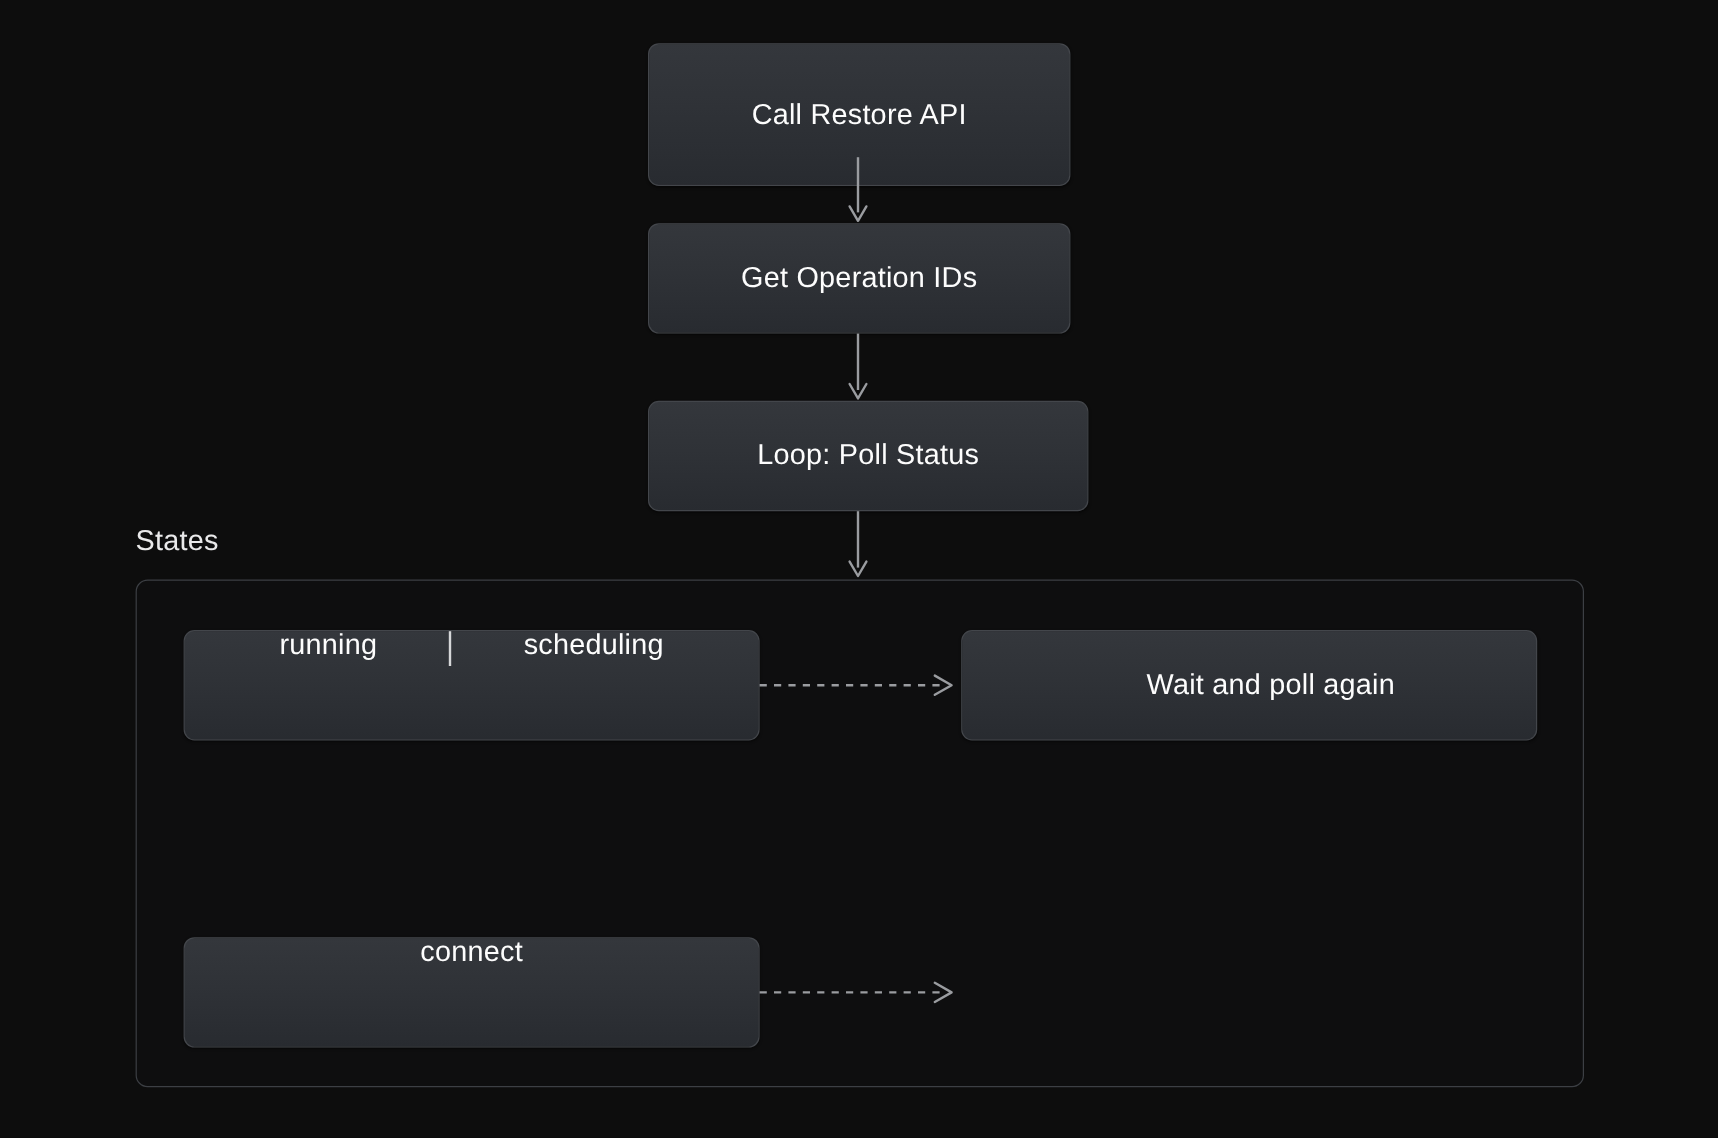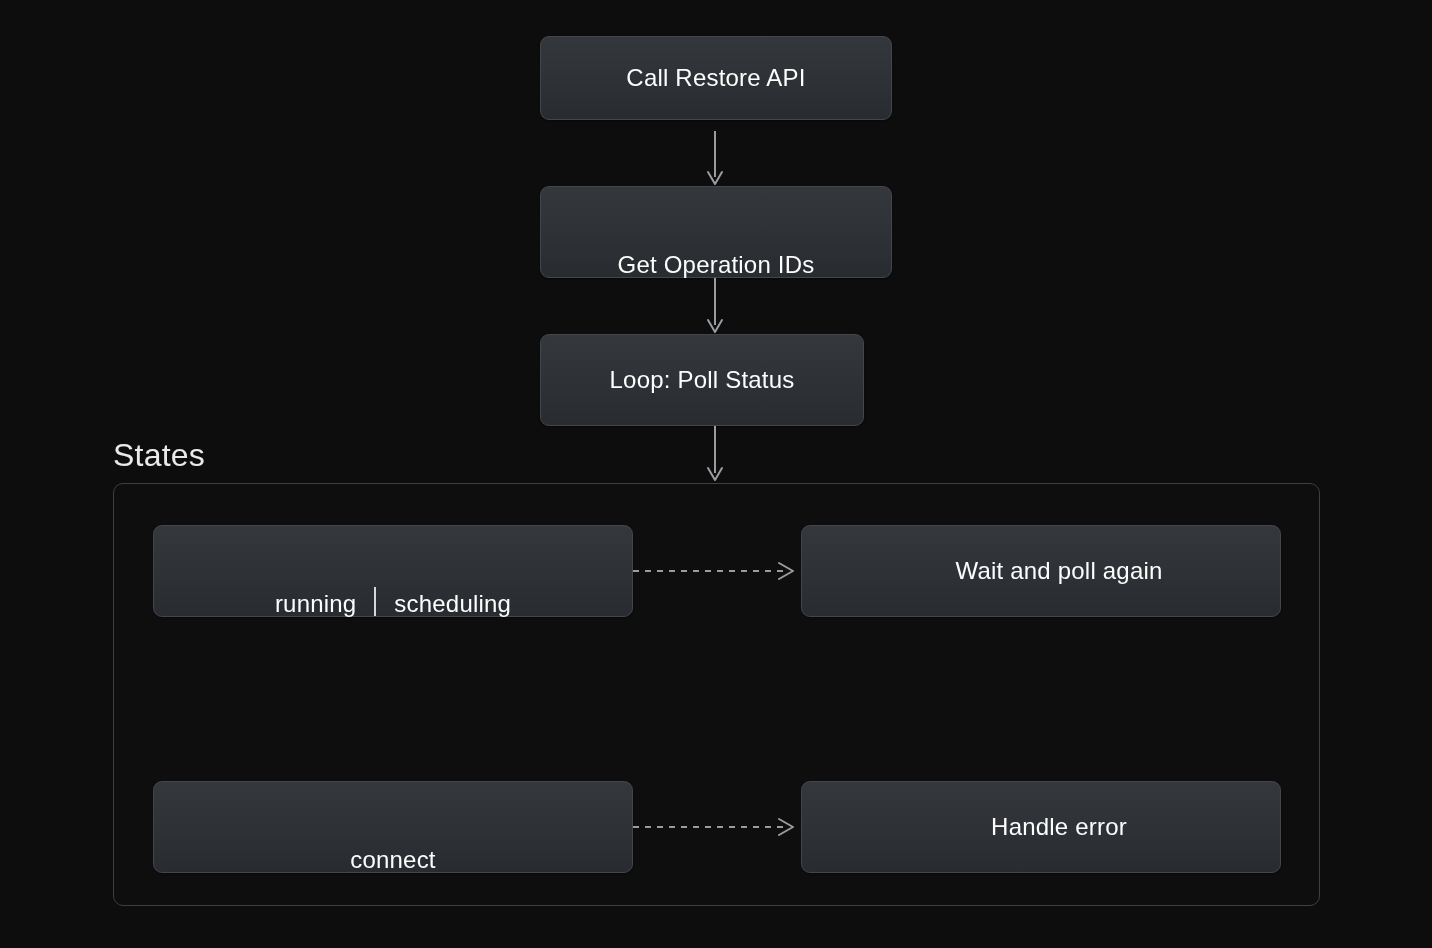--- a/index.html
+++ b/index.html
@@ -39,41 +39,41 @@
   }
 
   .node-label {
     font-size: 24px;
     line-height: 1;
     color: #fdfdfd;
     white-space: nowrap;
   }
 
   
-  #node-call-restore-api { left: 540px; top: 36px;  width: 352px; height: 84px; }
-  #node-get-operation-ids { left: 540px; top: 186px; width: 352px; height: 92px; align-items: flex-end; }
-  #node-loop-poll-status  { left: 540px; top: 334px; width: 324px; height: 92px; }
+  #node-call-restore-api { left: 540px; top: 36px;  width: 352px; height: 119px; }
+  #node-get-operation-ids { left: 540px; top: 186px; width: 352px; height: 92px; }
+  #node-loop-poll-status  { left: 540px; top: 334px; width: 367px; height: 92px; }
 
   
   .v-arrow {
     position: absolute;
     width: 24px;
   }
   .v-arrow svg { display: block; overflow: visible; }
 
   #arrow-restore-to-ops   { left: 703px; top: 131px; height: 56px; }
   #arrow-ops-to-loop      { left: 703px; top: 278px; height: 57px; }
   #arrow-loop-to-states   { left: 703px; top: 426px; height: 57px; }
 
   
   #states-label {
     position: absolute;
     left: 113px;
     top: 437px;
-    font-size: 32px;
+    font-size: 24px;
     color: #e9e9ea;
     letter-spacing: 0.2px;
     white-space: nowrap;
   }
 
   #states-container {
     position: absolute;
     box-sizing: border-box;
     left: 113px;
     top: 483px;
@@ -108,22 +108,23 @@
     left: 687px;
     top: 0;
     width: 480px;
     height: 92px;
     padding-left: 36px;
   }
 
   
   .multi-label {
     display: flex;
-    align-items: flex-end;
+    align-items: flex-start;
     justify-content: center;
+    gap: 42px;
   }
   .multi-label .seg {
     font-size: 24px;
     color: #fdfdfd;
     line-height: 1;
     white-space: nowrap;
     padding: 0 18px;
   }
   .multi-label .divider {
     width: 2px;
@@ -211,19 +212,16 @@
         <span class="seg">connect</span>
       </div>
 
       <div class="h-arrow">
         <svg width="168" height="30" viewBox="0 0 168 30" fill="none">
           <path d="M0 15 H152" stroke="#9a9ca0" stroke-width="2" stroke-dasharray="6 6"></path>
           <path d="M146 7 L160 15 L146 23" stroke="#9a9ca0" stroke-width="2" fill="none" stroke-linecap="round" stroke-linejoin="round"></path>
         </svg>
       </div>
 
-      <div class="node node-right">
-        <span class="node-label">Handle error</span>
-      </div>
     </div>
 
   </div>
 </div>
 
 </body></html>

